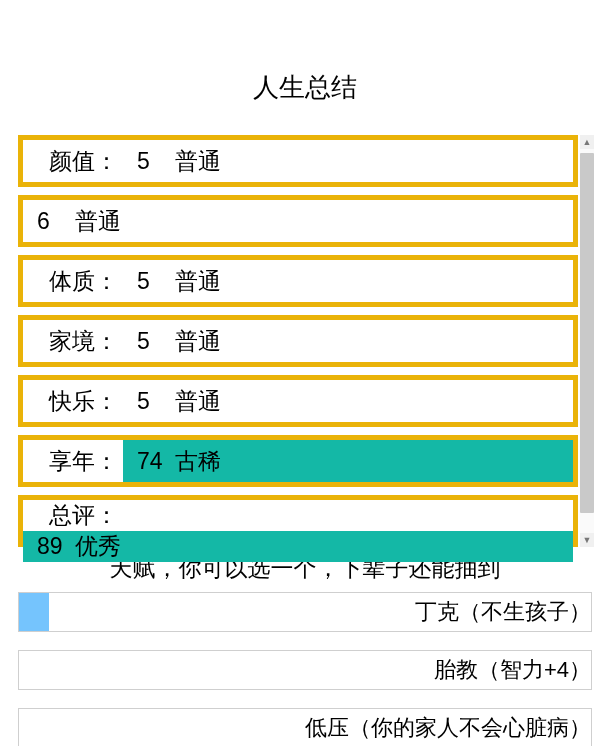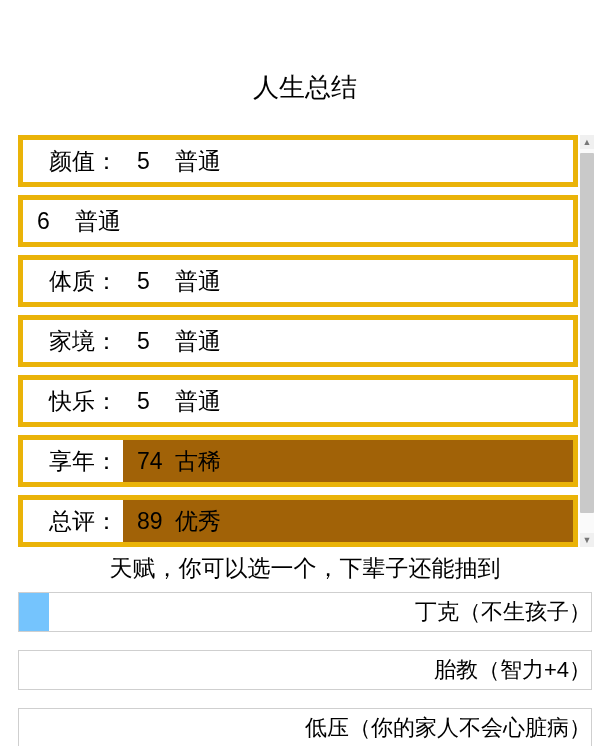--- a/index.html
+++ b/index.html
@@ -51,37 +51,37 @@
 
   .stat-row {
     display: flex;
     align-items: stretch;
     height: 52px;
     border: 5px solid #eab308;
     margin-bottom: 8px;
     margin-right: 14px;
     background: #ffffff;
   }
-  .stat-row.no-gap { margin-bottom: 6px; }
+  .stat-row.no-gap { margin-bottom: 6px; flex-direction: column; }
   .stat-label {
     width: 100px;
     padding-left: 26px;
     display: flex;
     align-items: center;
     font-size: 23px;
   }
   .stat-value-wrap {
     flex: 1;
     display: flex;
     align-items: center;
     font-size: 23px;
     padding-left: 14px;
   }
   .stat-value-wrap.highlight {
-    background: #a16207;
+    background: #14b8a6;
   }
   .stat-num { min-width: 32px; }
   .stat-grade { margin-left: 6px; }
 
   .talent-title {
     text-align: center;
     font-size: 23px;
     margin-top: 6px;
     margin-bottom: 8px;
     padding: 0 19px;

